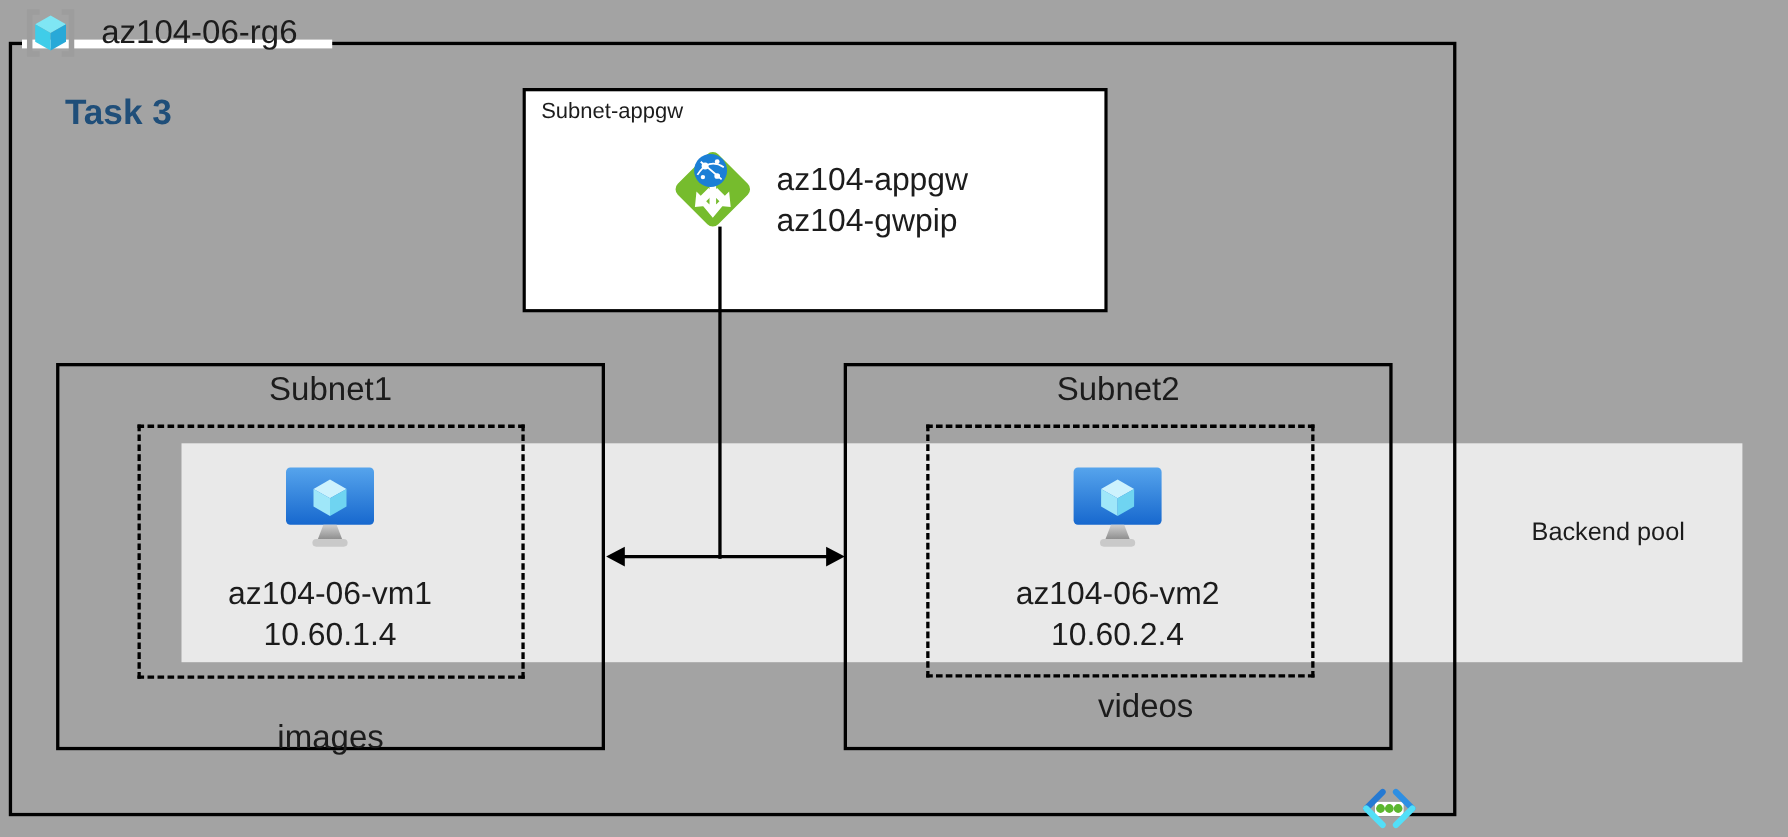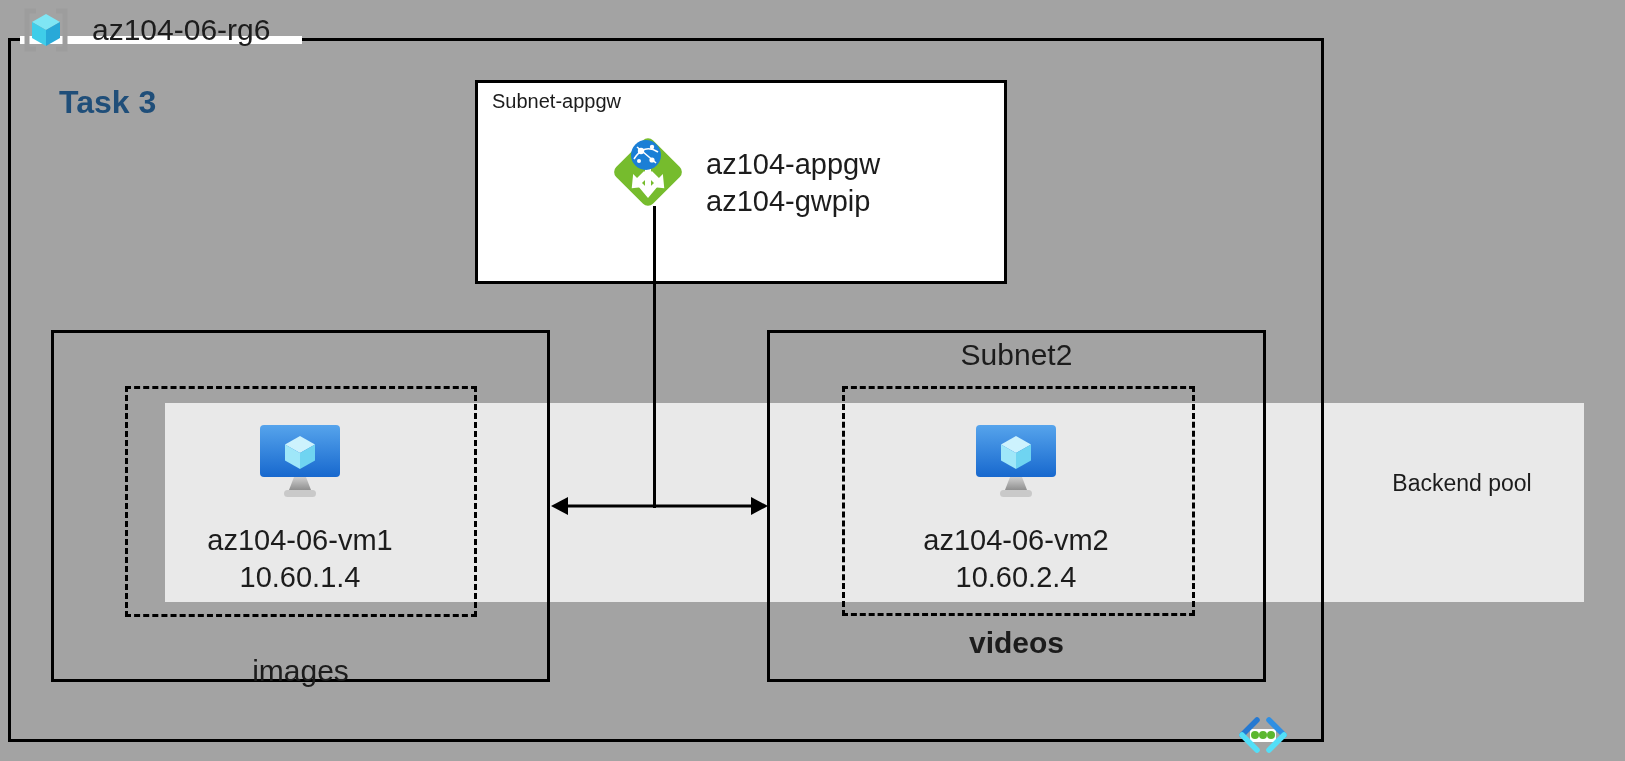--- a/index.html
+++ b/index.html
@@ -42,21 +42,21 @@
   .dashed1{left:125px;top:386px;width:352px;height:231px;}
   .dashed2{left:842px;top:386px;width:353px;height:230px;}
   .vm-icon{top:423px;z-index:3;}
   .vm1-icon{left:258px;}
   .vm2-icon{left:974px;}
   .vm-text{top:522px;width:300px;text-align:center;font-size:29px;line-height:37px;z-index:3;}
   .vm1-text{left:150px;}
   .vm2-text{left:866px;}
   .app-label{top:626px;width:499px;text-align:center;font-size:30px;z-index:3;}
   .app-label1{left:51px;margin-top:28px;}
-  .app-label2{left:767px;font-weight:bold;}
+  .app-label2{left:792px;}
 
   
   .vnet-icon{left:1236px;top:714px;z-index:4;}
 </style>
 </head>
 <body>
 
 <div id="canvas">
 
   <div class="abs band"></div>
@@ -114,20 +114,21 @@
 
   <div class="abs h-arrow">
     <svg width="217" height="26" viewBox="0 0 217 26">
       <line x1="12" y1="13" x2="205" y2="13" stroke="#000" stroke-width="3"></line>
       <polygon points="0,13 17,4 17,22" fill="#000"></polygon>
       <polygon points="217,13 200,4 200,22" fill="#000"></polygon>
     </svg>
   </div>
 
   <div class="abs subnet-box subnet1-box"></div>
+  <div class="abs subnet-label subnet1-label">Subnet1</div>
   <div class="abs dashed-box dashed1"></div>
   <div class="abs vm-icon vm1-icon">
     <svg width="84" height="80" viewBox="0 0 84 80">
       <defs>
         <linearGradient id="scr1" x1="0" y1="0" x2="0" y2="1">
           <stop offset="0" stop-color="#56A4EC"></stop>
             <stop offset="1" stop-color="#1768CE"></stop>
         </linearGradient>
         <linearGradient id="std1" x1="0" y1="0" x2="0" y2="1">
           <stop offset="0" stop-color="#CFCFCF"></stop>

